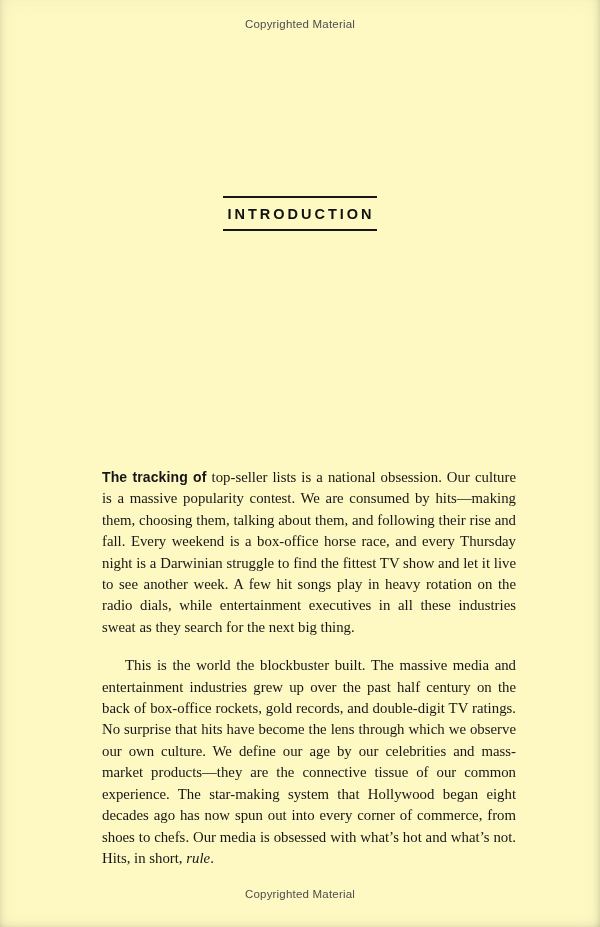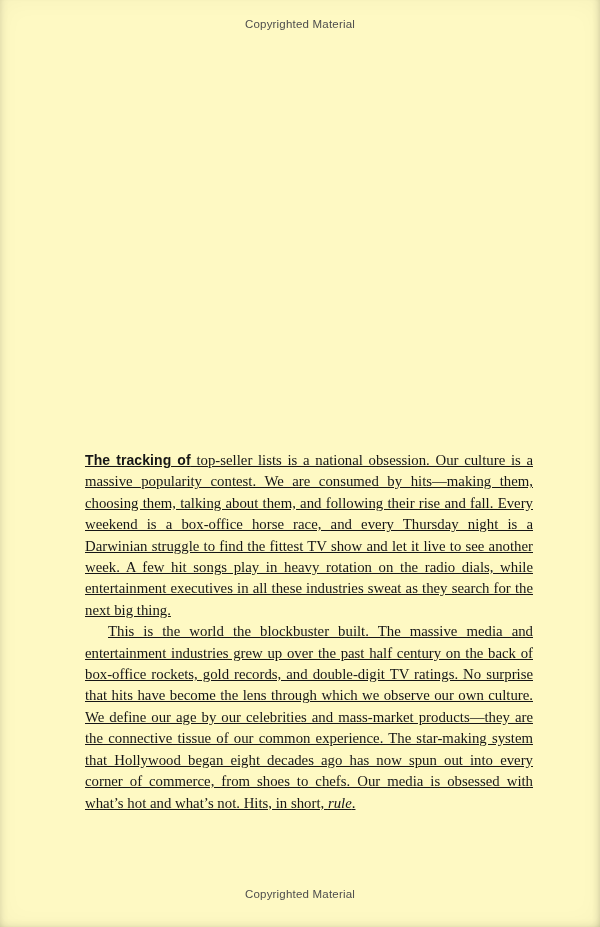--- a/index.html
+++ b/index.html
@@ -62,42 +62,44 @@
     position: absolute;
     top: 450px;
     left: 85px;
     width: 448px;
     text-align: justify;
     font-size: 14.8px;
     line-height: 21.4px;
     color: #161616;
   }
   .para {
-    margin: 0;
+    margin: 17px;
     padding: 0;
-    text-decoration: underline;
   }
   .para.indent {
     text-indent: 23px;
   }
   .lead {
     font-family: "Liberation Sans", sans-serif;
     font-weight: 700;
     font-size: 14px;
     letter-spacing: 0.1px;
   }
   em { font-style: italic; }
 </style>
 </head>
 <body>
 
 <div class="page">
 
   <div class="copyright top">Copyrighted Material</div>
 
+  <div class="heading-block">
+    <h1 class="heading">INTRODUCTION</h1>
+  </div>
 
   <div class="body-text">
     <p class="para"><strong class="lead">The tracking of</strong><span> top-seller lists is a national obsession. Our culture is a massive popularity contest. We are consumed by hits—making them, choosing them, talking about them, and following their rise and fall. Every weekend is a box-office horse race, and every Thursday night is a Darwinian struggle to find the fittest TV show and let it live to see another week. A few hit songs play in heavy rotation on the radio dials, while entertainment executives in all these industries sweat as they search for the next big thing.</span></p>
 
     <p class="para indent"><span>This is the world the blockbuster built. The massive media and entertainment industries grew up over the past half century on the back of box-office rockets, gold records, and double-digit TV ratings. No surprise that hits have become the lens through which we observe our own culture. We define our age by our celebrities and mass-market products—they are the connective tissue of our common experience. The star-making system that Hollywood began eight decades ago has now spun out into every corner of commerce, from shoes to chefs. Our media is obsessed with what’s hot and what’s not. Hits, in short, </span><em>rule</em><span>.</span></p>
 
   </div>
 
   <div class="copyright bottom">Copyrighted Material</div>
 

